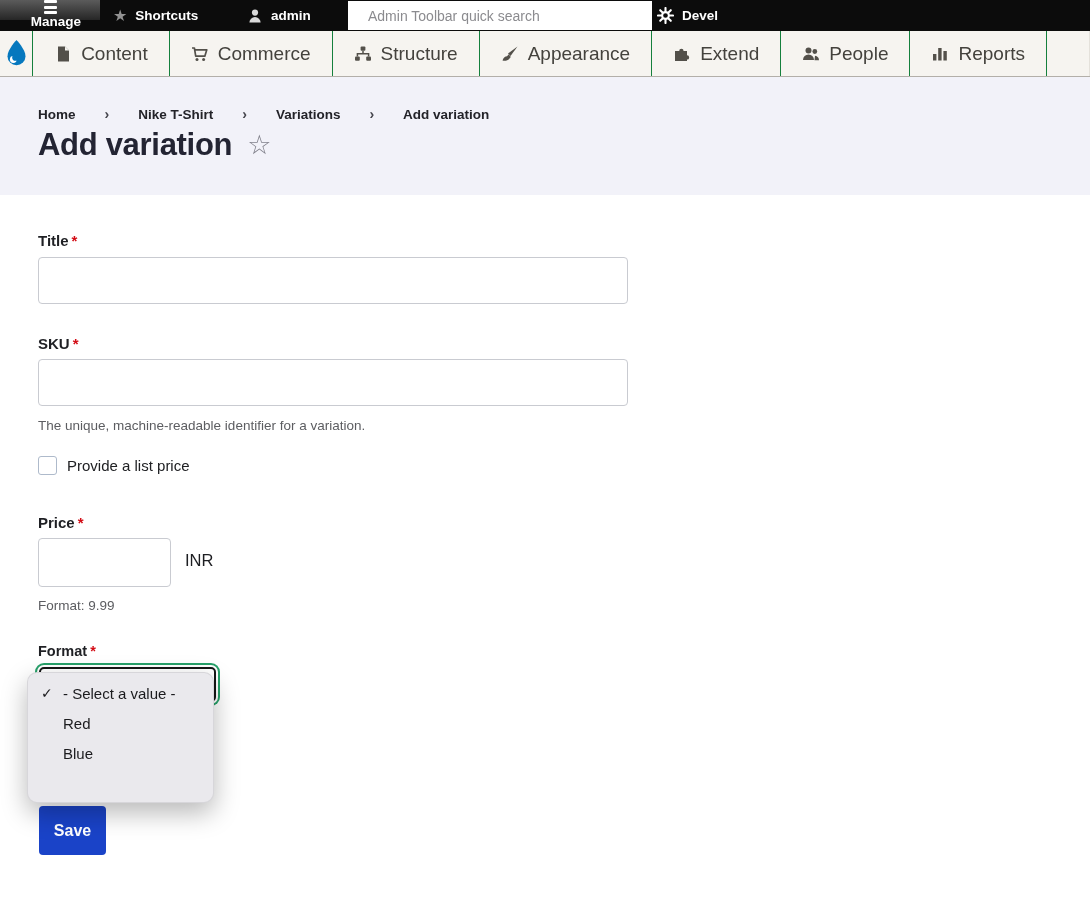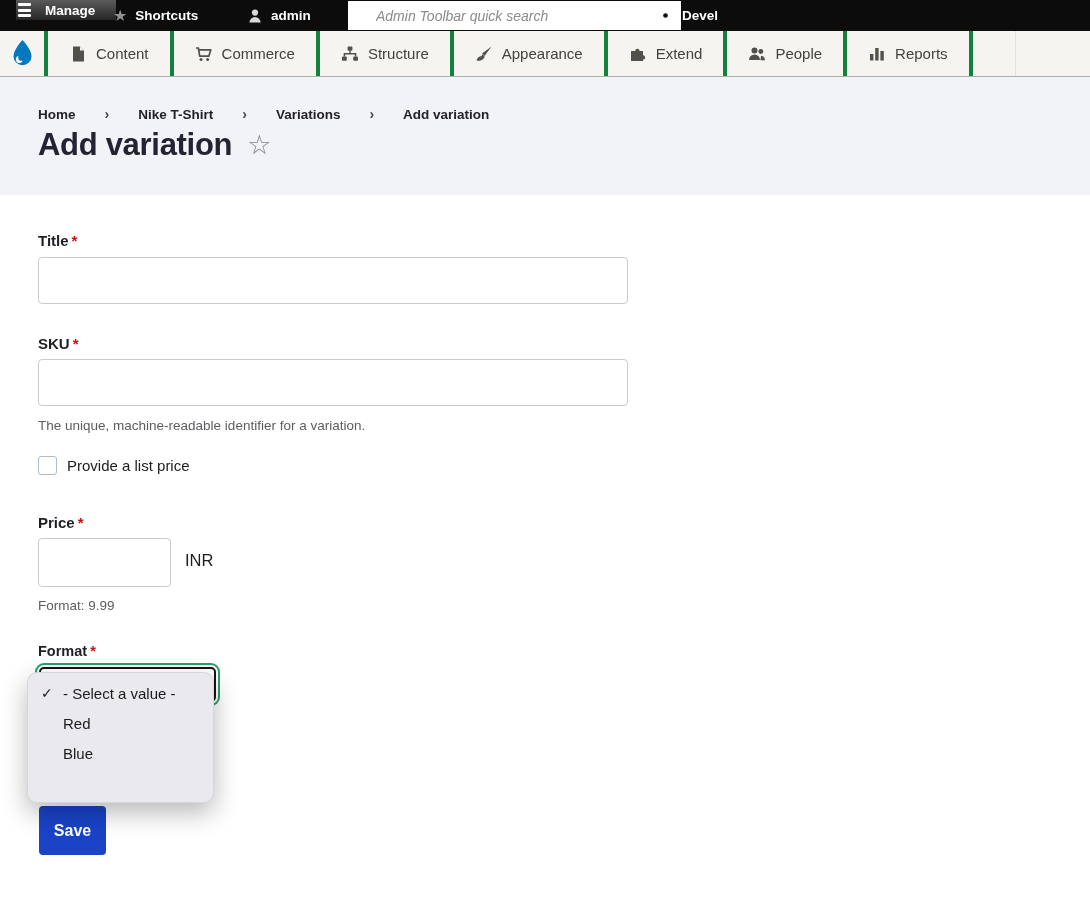--- a/index.html
+++ b/index.html
@@ -2,38 +2,38 @@
 <html><head>
 <meta charset="utf-8">
 <style>
   * { margin:0; padding:0; box-sizing:border-box; }
   html,body { width:1090px; height:919px; background:#fff; overflow:hidden; }
   body { font-family:"Liberation Sans","DejaVu Sans",sans-serif; }
   #page { position:relative; width:1090px; height:919px; background:#fff; }
 
   
   .topbar { position:absolute; left:0; top:0; width:1090px; height:31px; background:#0c0c0c; }
-  .manage-tab { position:absolute; left:16px; top:0; width:100px; height:20px;
-    background:linear-gradient(180deg,#5b5b5b,#262626); display:flex; align-items:center; cursor:pointer; }
+  .manage-tab { position:absolute; left:0; top:0; width:100px; height:20px;
+    background:linear-gradient(180deg,#5b5b5b,#262626); display:flex; align-items:center; cursor:pointer;flex-direction:column; }
   .hamburger { margin-left:2px; width:15px; display:flex; flex-direction:column; gap:2.5px; }
   .hamburger i { display:block; width:13px; height:3px; background:#fff; border-radius:1px; }
   .tb-label { color:#fff; font-weight:700; font-size:13.5px; }
   .manage-tab .tb-label { margin-left:12px; }
   .tb-item { position:absolute; top:0; height:31px; display:flex; align-items:center; gap:8px; cursor:pointer; }
   .tb-star { color:#929292; font-size:16px; line-height:1; }
-  .tb-search { position:absolute; left:348px; top:1px; width:333px; height:29px; background:#fff;
-    border:none; outline:none; padding:0 28px; font-size:14px; color:#333; font-family:inherit;font-style:italic; }
+  .tb-search { position:absolute; left:348px; top:1px; width:304px; height:29px; background:#fff;
+    border:none; outline:none; padding:0 20px; font-size:14px; color:#333; font-family:inherit; }
   .tb-search::placeholder { color:#8b8b8f; }
 
   
   .adminbar { position:absolute; left:0; top:31px; width:1090px; height:46px; background:#f6f4f0;
     border-bottom:1px solid #b3afa9; display:flex; align-items:stretch; overflow:hidden; }
   .logo-cell { width:44px; display:flex; align-items:center; justify-content:center; cursor:pointer; }
-  .menu-item { display:flex; align-items:center; gap:9px; padding:0 21px; border-left:4px solid #15803d;
-    font-size:15px; color:#44423d; white-space:nowrap; cursor:pointer; }
+  .menu-item { display:flex; align-items:center; gap:9px; padding:0 21px; border-left:1px solid #15803d;
+    font-size:19px; color:#44423d; white-space:nowrap; cursor:pointer; }
   .menu-item:last-child { border-right:1px solid #e4e1db; }
   .mi-icon { width:18px; height:18px; flex:0 0 auto; }
 
   
   .pagehead { position:absolute; left:0; top:77px; width:1090px; height:118px; background:#f2f2f9; }
   .breadcrumb { position:absolute; left:38px; top:29px; display:flex; align-items:center; gap:29px;
     font-size:13.5px; font-weight:700; color:#232329; }
   .crumb { cursor:pointer; }
   .crumb-sep { color:#45454d; font-weight:700; font-size:14px; }
   .page-title-row { position:absolute; left:38px; top:50px; display:flex; align-items:center; }

